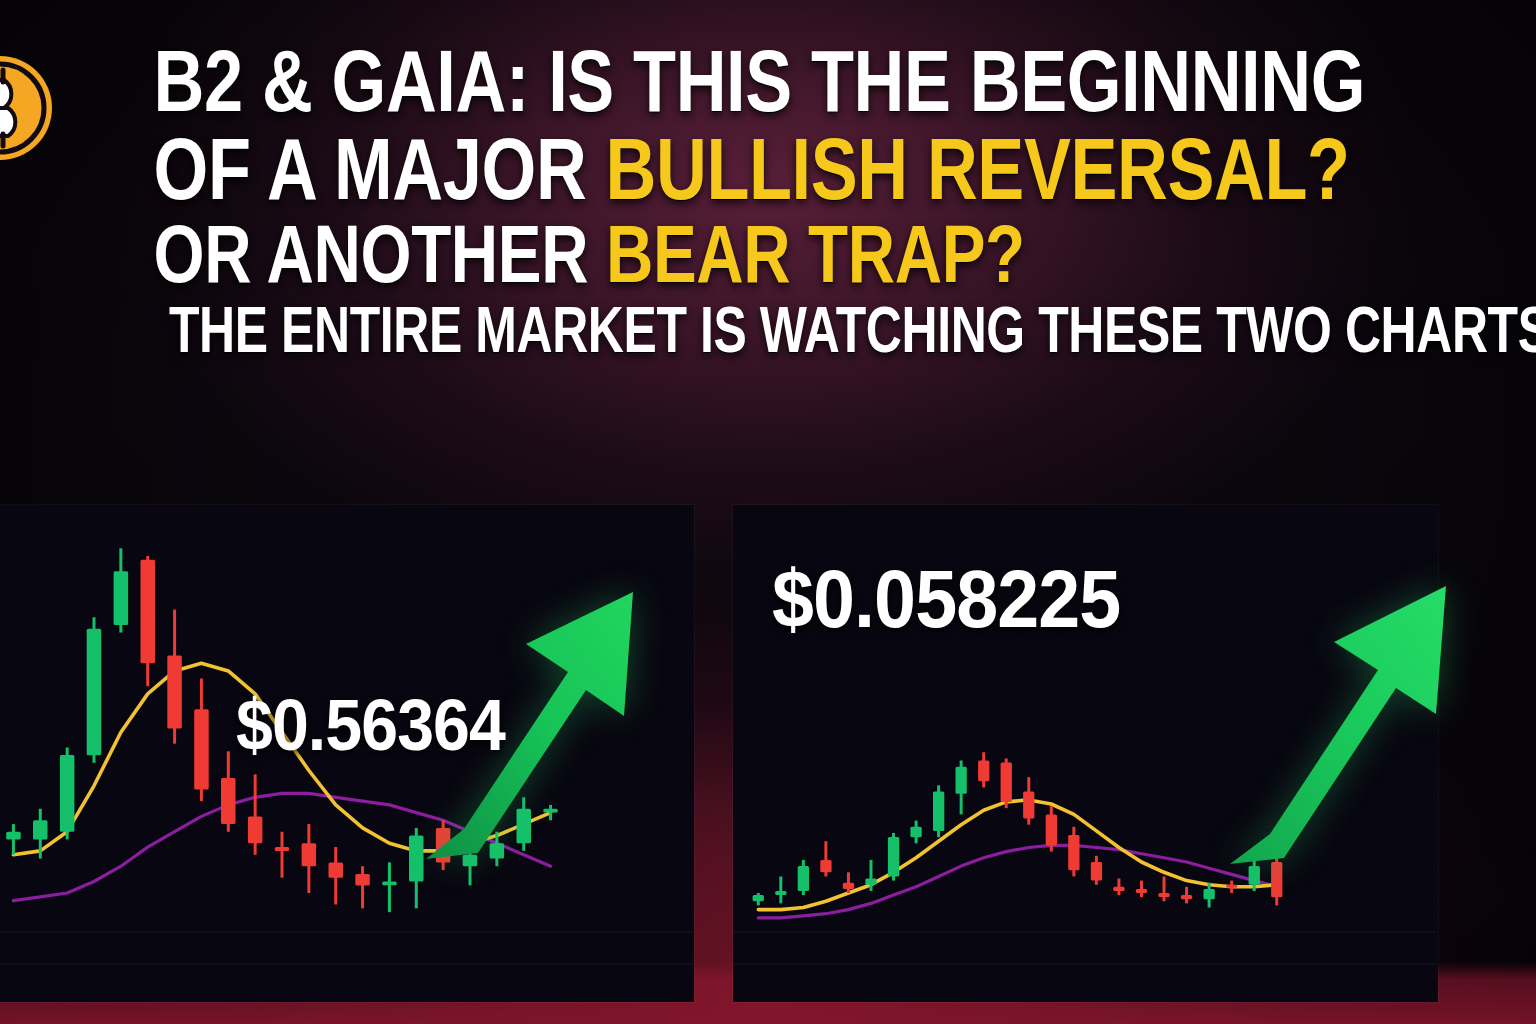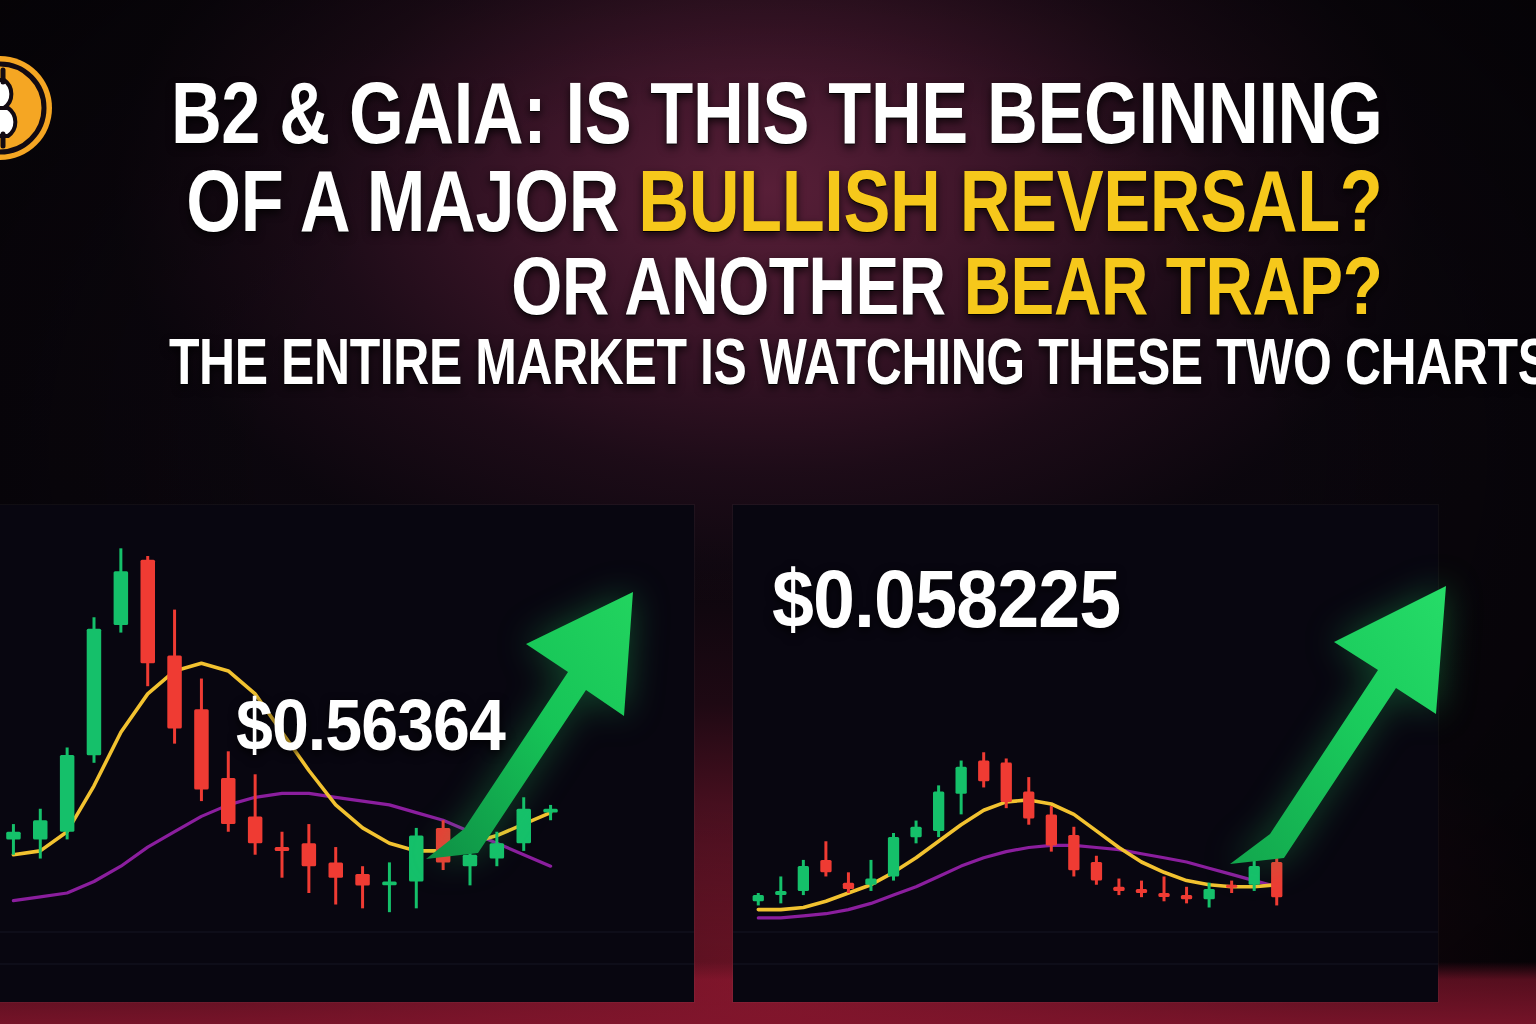--- a/index.html
+++ b/index.html
@@ -36,24 +36,23 @@
       rgba(0,0,0,0) 40%, rgba(0,0,0,0.55) 84%, rgba(0,0,0,0.82) 100%);
   }
   .bottom-band{
     position:absolute;left:0;bottom:0;width:1536px;height:62px;
     background:linear-gradient(180deg, rgba(140,22,46,0.0) 0%, rgba(150,24,50,0.55) 28%, rgba(136,22,46,0.85) 100%);
   }
 
   
   .headline{
     position:absolute;left:0;top:38px;width:1536px;
-    text-align:right;
+    text-align:left;
     z-index:6;
     pointer-events:none;
-    margin-top:32px;
   }
   .hl{
     display:block;
     color:#ffffff;
     font-weight:700;
     letter-spacing:-0.5px;
     line-height:0.98;
     text-transform:uppercase;
     text-shadow:0 4px 10px rgba(0,0,0,0.75), 0 1px 0 rgba(0,0,0,0.9);
     transform:scaleX(0.80);

